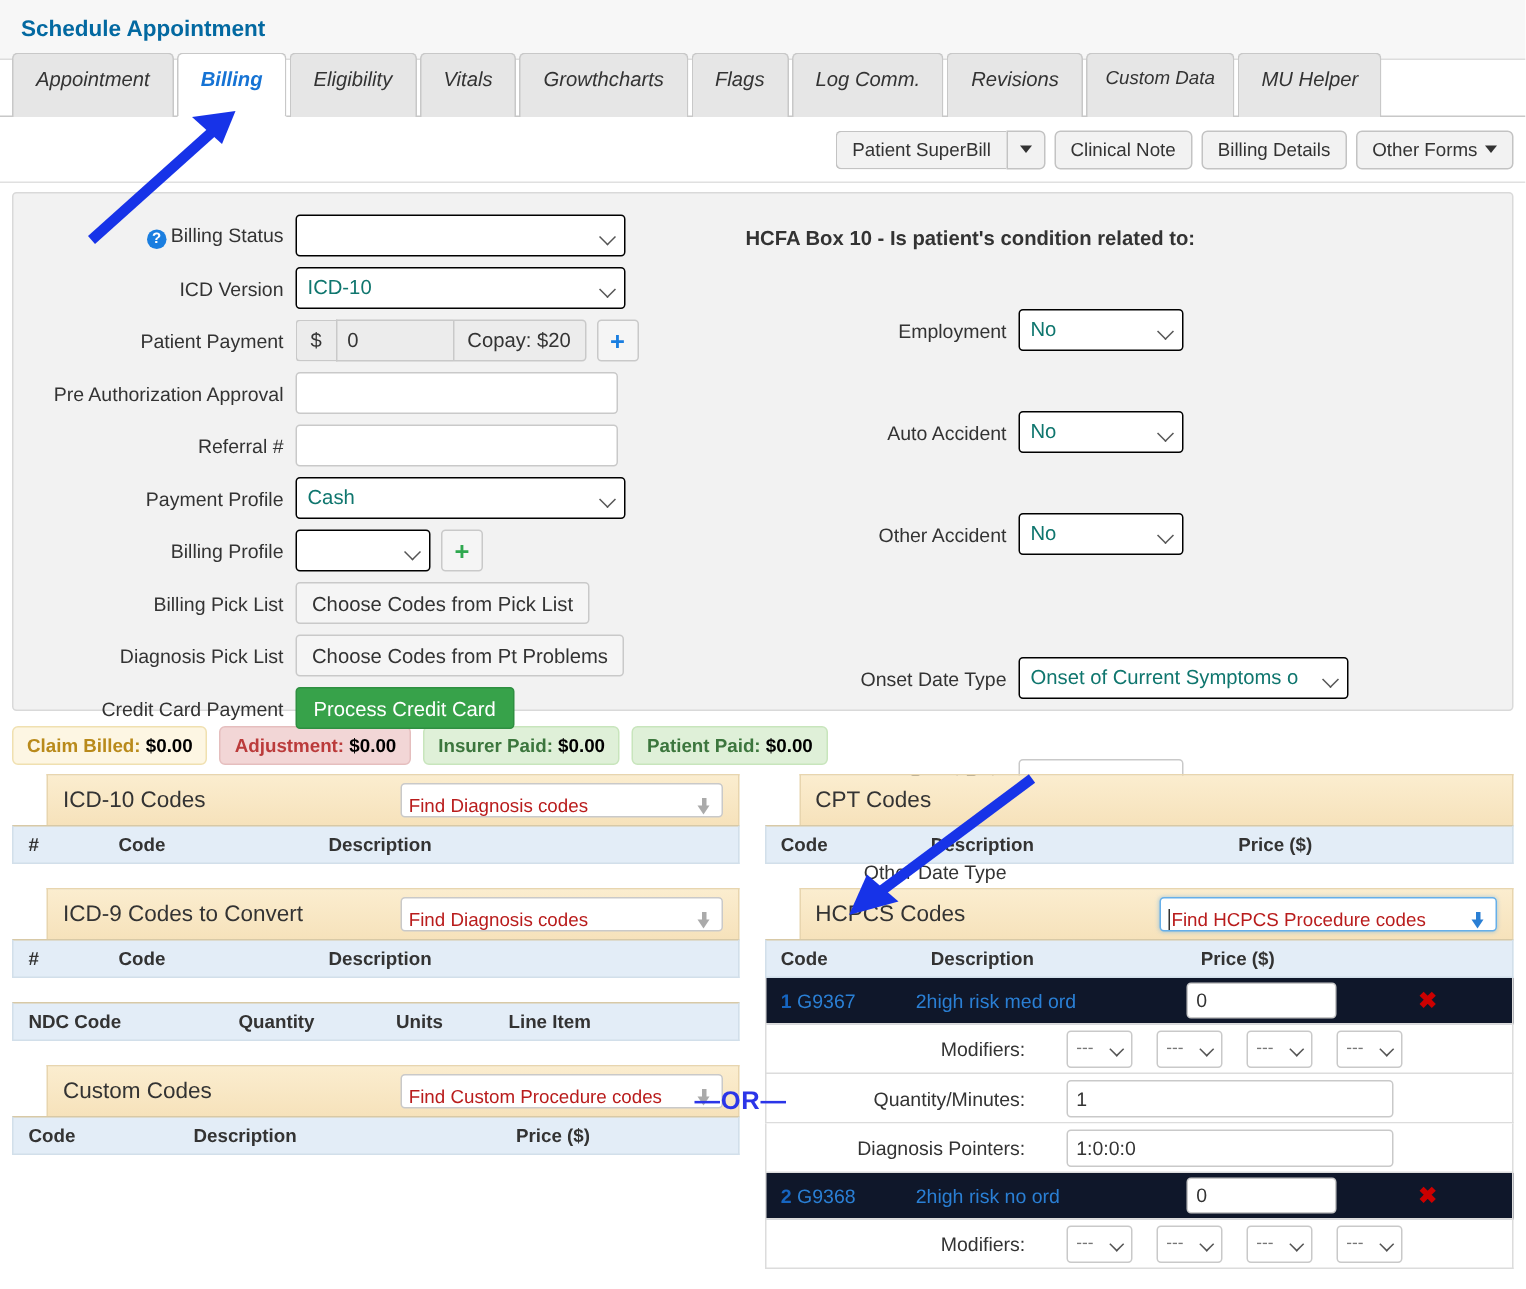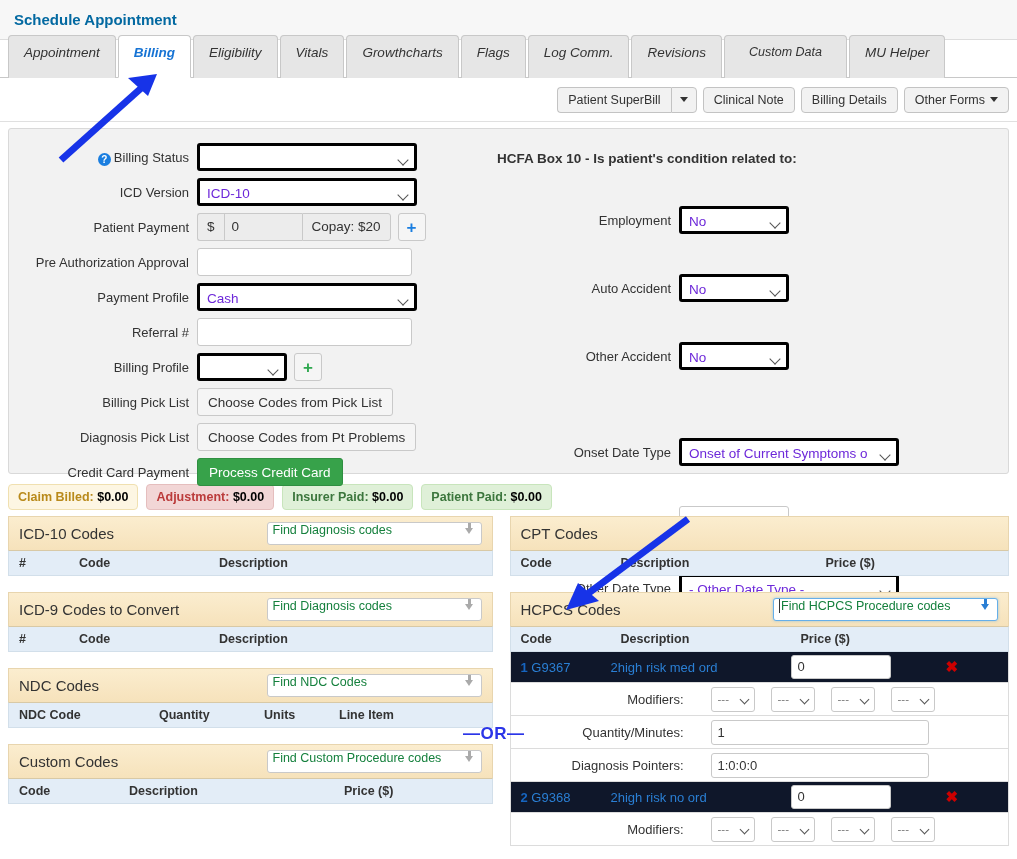--- a/index.html
+++ b/index.html
@@ -23,21 +23,21 @@
     position:relative; height:38px; padding:0 8px;
     border-bottom:1px solid #c8c8c8; background:#fff;
     display:flex; align-items:flex-end;
   }
   .tab{
     height:43px; line-height:33px; padding:0 15px;
     background:#e6e6e6; border:1px solid #c8c8c8; border-bottom:none;
     border-radius:4px 4px 0 0; margin-right:2px; color:#333;
     font-size:13.5px; white-space:nowrap; position:relative; top:1px;font-style:italic;
   }
-  .tab.small{ font-size:12.5px; padding:0 24px; }
+  .tab.small{ font-size:12.5px; padding:0 12px; }
   .tab.active{
     background:#fff; color:#1673d4; font-weight:bold; border-color:#c8c8c8;
     border-bottom:1px solid #fff; z-index:2;
   }
 
   
   .toolbar{
     height:44px; display:flex; align-items:center; justify-content:flex-end;
     padding:0 8px; gap:6px; border-bottom:1px solid #e0e0e0; background:#fff;
   }
@@ -72,22 +72,22 @@
     background:#1a7ee0; color:#fff; font-size:10px; font-weight:bold;
     text-align:center; line-height:13px; margin-right:3px;
     position:relative; top:1px;
   }
   .inp{
     height:28px; border:1px solid #c9c9c9; border-radius:3px;
     background:#fff; font-size:13.5px; color:#333; padding:0 7px;
     font-family:"Liberation Sans", sans-serif; line-height:26px;
   }
   .sel{
-    height:28px; border:3px solid #000000; border-radius:3px; background:#fff;
-    font-size:13.5px; color:#6d28d9; padding:0 20px 0 7px; line-height:26px;
+    height:28px; border:1px solid #000000; border-radius:3px; background:#fff;
+    font-size:13.5px; color:#0f766e; padding:0 20px 0 7px; line-height:26px;
     position:relative; white-space:nowrap; overflow:hidden;
     font-family:"Liberation Sans", sans-serif;
   }
   .sel:after{
     content:""; position:absolute; right:7px; top:10px; width:7px;height:7px;
     border-right:1.6px solid #555; border-bottom:1.6px solid #555;
     transform:rotate(45deg); }
   .w220{ width:220px; } .w215{ width:215px; } .w90{ width:90px; }
 
   .inputgroup{ display:flex; align-items:center; }
@@ -141,27 +141,27 @@
   
   .columns{ display:flex; padding:0 8px; gap:0; position:relative; }
   .col-left{ width:485px; }
   .col-right{ width:500px; margin-left:17px; }
 
   .cpanel{ margin-bottom:16px; }
   .cpanel-head{
     background:linear-gradient(#fbedcf,#f6e2bb);
     border:1px solid #e8d5ae; border-bottom:none;
     height:34px; display:flex; align-items:center;
-    padding:0 10px; gap:8px;
+    padding:0 10px; gap:8px;margin-left:23px;
   }
   .cpanel-title{ font-size:15px; color:#333; flex:1; white-space:nowrap; }
   .searchbox{
     width:215px; height:23px; background:#fff; border:1px solid #c9c9c9;
-    border-radius:3px; display:flex; align-items:flex-start; padding:0 5px;
-    font-size:12.5px; color:#15803d; position:relative;
+    border-radius:3px; display:flex; align-items:flex-end; padding:0 5px;
+    font-size:12.5px; color:#b91c1c; position:relative;
   }
   .searchbox.focused{ border:1px solid #66afe9; box-shadow:0 0 3px rgba(102,175,233,.6); }
   .searchbox .txt{ flex:1; overflow:hidden; white-space:nowrap; }
   .searchbox.focused .txt{ border-left:1px solid #333; padding-left:1px; }
   .dl-arrow{ width:12px;height:12px; position:relative; margin-left:4px; flex:0 0 auto;}
   .dl-arrow:before{ content:""; position:absolute; left:4px; top:0;
     width:3px;height:6px; background:#aaa; }
   .dl-arrow:after{ content:""; position:absolute; left:1px; top:5px;
     width:0;height:0; border-left:4.5px solid transparent;
     border-right:4.5px solid transparent; border-top:6px solid #aaa; }
@@ -284,27 +284,27 @@
           </div>
       </div>
     </div>
 
     <div class="frow">
       <div class="lbl">Pre Authorization Approval</div>
       <div class="inp w215"></div>
     </div>
 
     <div class="frow">
+      <div class="lbl">Referral #</div>
+      <div class="inp w215"></div>
+    </div>
+
+    <div class="frow">
       <div class="lbl">Payment Profile</div>
       <div class="sel w220">Cash</div>
-    </div>
-
-    <div class="frow">
-      <div class="lbl">Referral #</div>
-      <div class="inp w215"></div>
     </div>
 
     <div class="frow">
       <div class="lbl">Billing Profile</div>
       <div class="sel w90"></div>
       <div class="plus-btn plus-green">
           <span>+</span>
         </div>
     </div>
 
@@ -346,21 +346,20 @@
     <div class="rrow">
       <div class="lbl">Onset Date Type</div>
       <div class="sel" style="width:220px">Onset of Current Symptoms o</div>
     </div>
     <div class="rrow">
       <div class="lbl">Onset Date</div>
       <div class="inp" style="width:110px"></div>
     </div>
     <div class="rrow">
       <div class="lbl">Other Date Type</div>
-      <div class="sel" style="width:220px">- Other Date Type -</div>
     </div>
     <div class="rrow">
       <div class="lbl">Other Date</div>
       <div class="inp" style="width:110px"></div>
     </div>
   </div>
 </div>
 
 <div class="badges">
   <div class="badge badge-billed">
@@ -409,27 +408,20 @@
         </div>
       </div>
       <div class="thead">
         <div class="c" style="width:60px">#</div>
         <div class="c" style="width:140px">Code</div>
         <div class="c">Description</div>
       </div>
     </div>
 
     <div class="cpanel">
-      <div class="cpanel-head">
-        <span class="cpanel-title">NDC Codes</span>
-        <div class="searchbox">
-          <span class="txt">Find NDC Codes</span>
-          <span class="dl-arrow"></span>
-        </div>
-      </div>
       <div class="thead">
         <div class="c" style="width:140px">NDC Code</div>
         <div class="c" style="width:105px">Quantity</div>
         <div class="c" style="width:75px">Units</div>
         <div class="c">Line Item</div>
       </div>
     </div>
 
     <div class="cpanel">
       <div class="cpanel-head">

